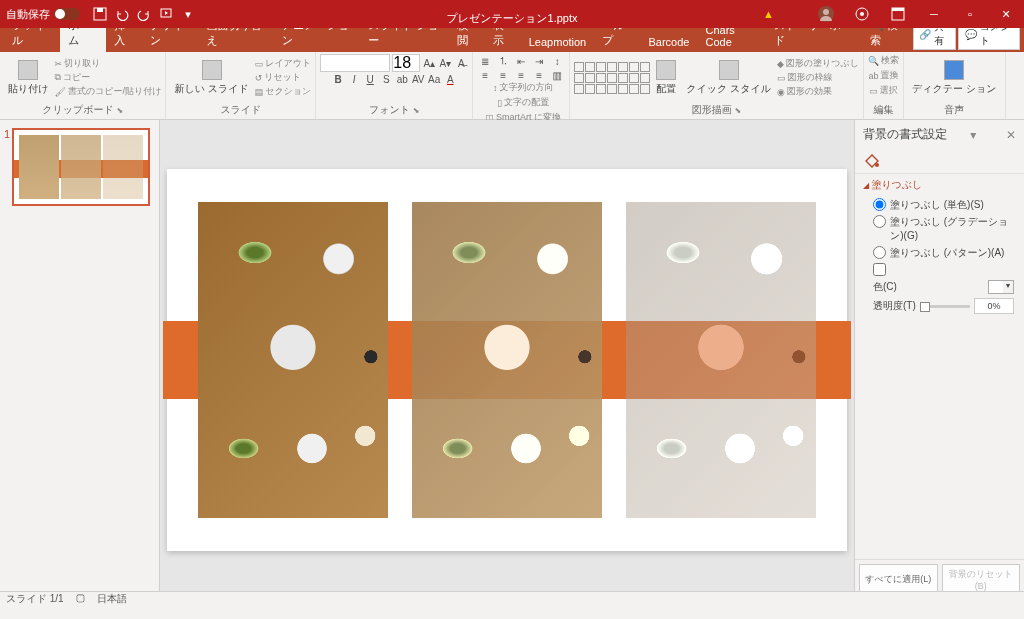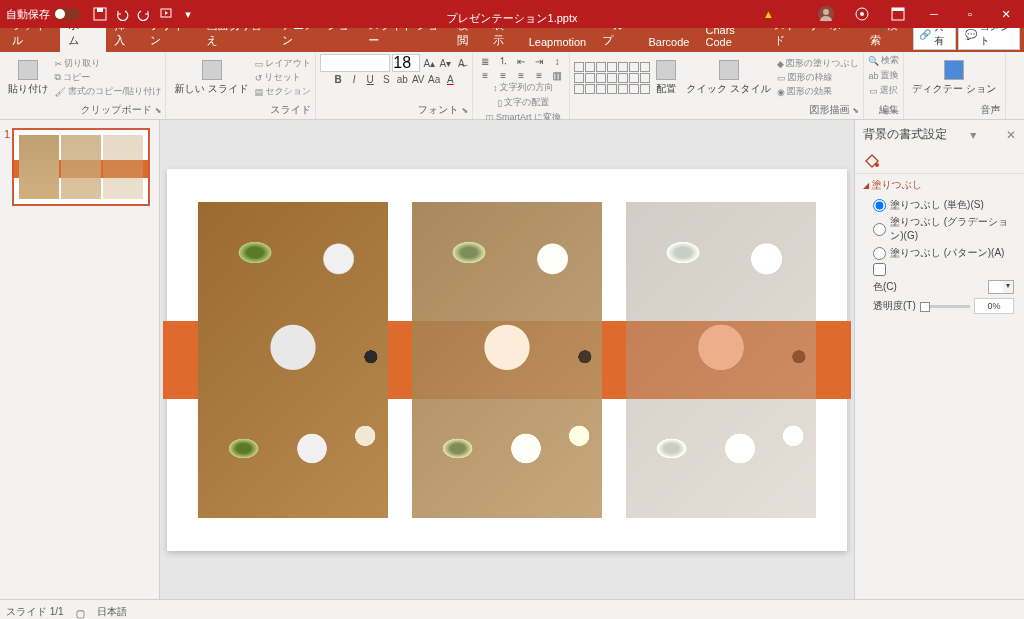--- a/index.html
+++ b/index.html
@@ -21,21 +21,21 @@
 .menubar { height: 24px; background: #b7472a; display: flex; align-items: flex-end; padding: 0 4px; color: #fff; font-size: 11px; }
 .menubar .tab { padding: 4px 8px; cursor: pointer; }
 .menubar .tab.active { background: #f3f2f1; color: #333; }
 .menubar .right-btns { margin-left: auto; display: flex; gap: 2px; padding-bottom: 2px; }
 .menubar .right-btns .btn { background: #fff; border: 1px solid #ccc; padding: 1px 6px; font-size: 10px; color: #333; display: flex; align-items: center; gap: 2px; }
 
 
 .ribbon { height: 68px; background: #f3f2f1; border-bottom: 1px solid #d0d0d0; display: flex; font-size: 10px; color: #444; }
 .ribbon .group { display: flex; flex-direction: column; border-right: 1px solid #e0e0e0; padding: 2px 4px; }
 .ribbon .group .content { flex: 1; display: flex; align-items: center; gap: 2px; }
-.ribbon .group .label { text-align: right; font-size: 10px; color: #666; padding-top: 2px; }
+.ribbon .group .label { text-align: center; font-size: 10px; color: #666; padding-top: 2px; }
 .ribbon .launcher { font-size: 8px; color: #888; }
 .ribbon .bigbtn { display: flex; flex-direction: column; align-items: center; padding: 2px 4px; gap: 2px; }
 .ribbon .bigbtn .ico { width: 20px; height: 20px; background: #d0d0d0; border: 1px solid #aaa; }
 .ribbon .smalllist { display: flex; flex-direction: column; gap: 1px; font-size: 9px; color: #888; }
 .ribbon .smalllist div { display: flex; align-items: center; gap: 2px; }
 .ribbon .fontbox { display: flex; flex-direction: column; gap: 2px; }
 .ribbon .fontbox .row { display: flex; gap: 2px; align-items: center; }
 .ribbon select, .ribbon .combo { border: 1px solid #ccc; background: #fff; font-size: 16px; height: 18px; }
 .ribbon .combo.fontname { width: 70px; }
 .ribbon .combo.size { width: 28px; }
@@ -75,35 +75,35 @@
 
 
 .sidepanel { width: 170px; background: #f3f2f1; border-left: 1px solid #d0d0d0; display: flex; flex-direction: column; font-size: 10px; }
 .sidepanel .header { padding: 6px 8px; display: flex; align-items: center; justify-content: space-between; color: #444; font-size: 12px; }
 .sidepanel .header .close { color: #888; cursor: pointer; }
 .sidepanel .toolrow { padding: 2px 8px; }
 .sidepanel .toolrow .bucket { width: 18px; height: 18px; display: inline-block; color: #b7472a; }
 .sidepanel .section-title { color: #b7472a; font-size: 10px; padding: 4px 8px; border-top: 1px solid #e0e0e0; }
 .sidepanel .section-title::before { content: "◢ "; font-size: 8px; }
 .sidepanel .options { padding: 2px 8px 2px 18px; display: flex; flex-direction: column; gap: 3px; }
-.sidepanel .options label { display: flex; align-items: center; gap: 4px; color: #444; }
+.sidepanel .options label { display: flex; align-items: flex-start; gap: 4px; color: #444; }
 .sidepanel .options input { margin: 0; }
 .sidepanel .row2 { display: flex; align-items: center; justify-content: space-between; padding: 2px 10px 2px 18px; color: #444; }
 .sidepanel .colorsw { width: 26px; height: 14px; border: 1px solid #aaa; display: flex; }
 .sidepanel .colorsw .c { flex: 1; background: #fff; }
 .sidepanel .colorsw .d { width: 10px; text-align: center; font-size: 8px; }
 .sidepanel .slider { flex: 1; height: 3px; background: #ccc; margin: 0 4px; position: relative; }
 .sidepanel .slider::after { content: ""; position: absolute; left: 0; top: -3px; width: 8px; height: 8px; background: #fff; border: 1px solid #888; }
 .sidepanel .spin { width: 40px; height: 16px; border: 1px solid #ccc; display: flex; align-items: center; justify-content: center; font-size: 9px; background: #fff; }
 .sidepanel .footer { margin-top: auto; padding: 4px; display: flex; gap: 4px; border-top: 1px solid #ddd; }
 .sidepanel .footer button { flex: 1; font-size: 9px; padding: 3px 2px; border: 1px solid #ccc; background: #fdfdfd; color: #666; }
 .sidepanel .footer button:last-child { color: #bbb; }
 
 
-.statusbar { position: absolute; bottom: 0; left: 0; right: 0; height: 20px; background: #f3f2f1; border-top: 1px solid #d0d0d0; display: flex; align-items: flex-end; font-size: 10px; color: #555; padding: 0 6px; gap: 12px; }
+.statusbar { position: absolute; bottom: 0; left: 0; right: 0; height: 28px; background: #f3f2f1; border-top: 1px solid #d0d0d0; display: flex; align-items: flex-start; font-size: 10px; color: #555; padding: 0 6px; gap: 12px; }
 .statusbar .right { margin-left: auto; display: flex; align-items: center; gap: 6px; }
 .statusbar .vicon { width: 18px; height: 14px; border: 1px solid #999; background: #e8e8e8; }
 .statusbar .vicon.active { background: #c8c8c8; border-color: #b7472a; }
 .statusbar .zoom-slider { width: 80px; height: 3px; background: #ccc; position: relative; }
 .statusbar .zoom-slider::before { content: ""; position: absolute; left: 50%; top: -4px; width: 6px; height: 10px; background: #888; }
 
 svg { display: block; }
 </style>
 </head>
 <body>
@@ -395,20 +395,24 @@
       <div class="colorsw">
           <div class="c"></div>
           <div class="d">▾</div>
         </div>
     </div>
     <div class="row2">
       <span>透明度(T)</span>
       <div class="slider"></div>
       <div class="spin">0%</div>
     </div>
+    <div class="footer">
+      <button>すべてに適用(L)</button>
+      <button>背景のリセット(B)</button>
+    </div>
   </div>
 </div>
 
 <div class="statusbar">
   <span>スライド 1/1</span>
   <span>▢</span>
   <span>日本語</span>
 </div>
 
 </body></html>

